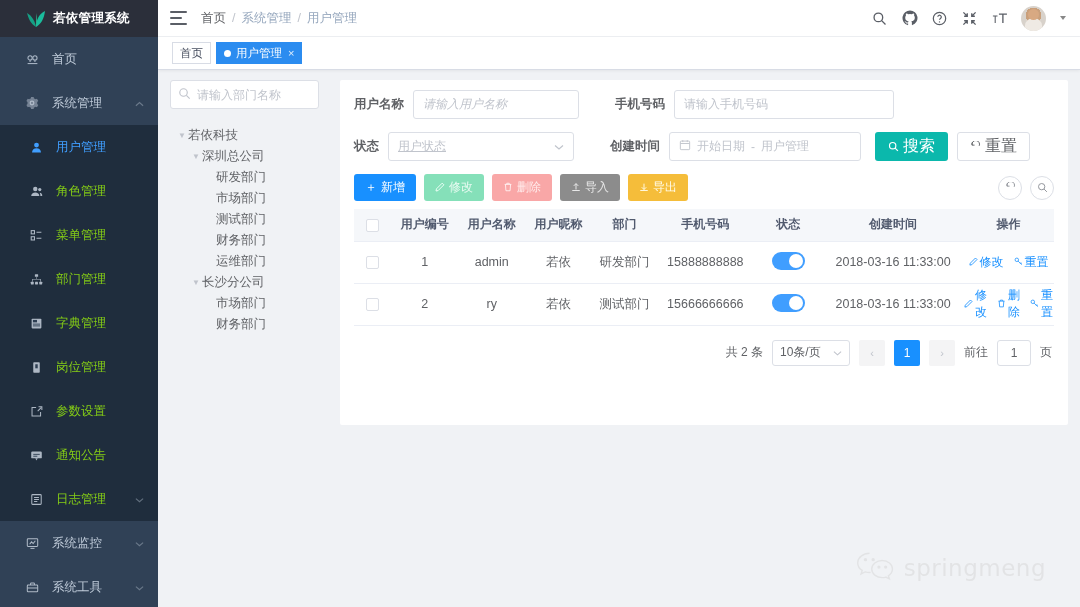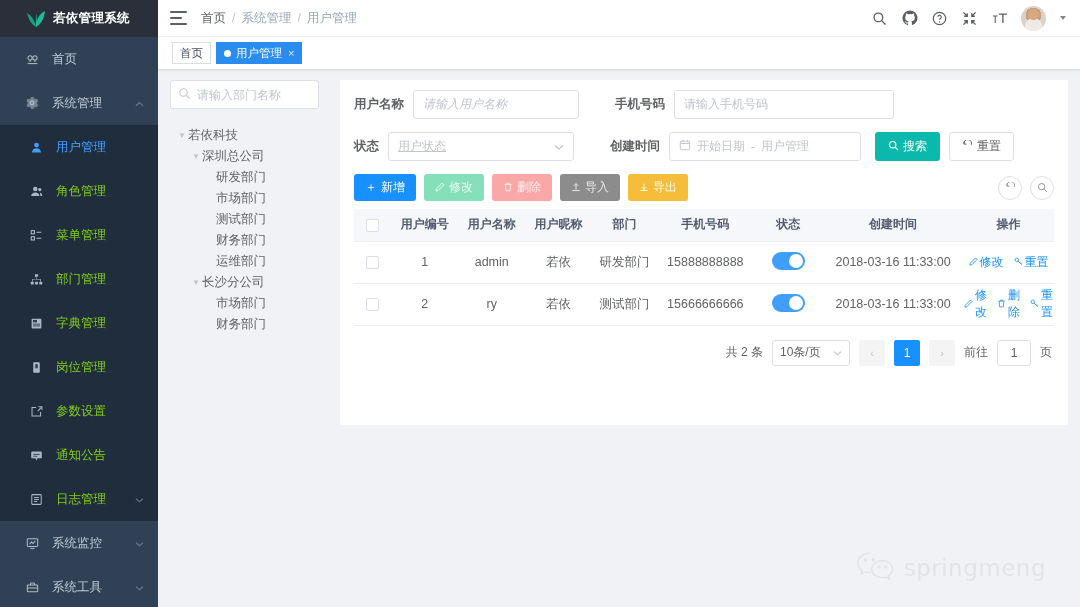--- a/index.html
+++ b/index.html
@@ -72,21 +72,21 @@
   .frow { display:flex; align-items:center; gap:0; margin-bottom:13px; }
   .fl { font-size:12.5px; color:#606266; font-weight:bold; margin-right:9px; white-space:nowrap; }
   .finput { height:29px; border:1px solid #dcdfe6; border-radius:3px; background:#fff; display:flex; align-items:center; padding:0 9px; font-size:12px; color:#c0c4cc; }
   .finput.w-user { width:166px; margin-right:36px;font-style:italic; }
   .finput.w-phone { width:220px; }
   .finput.w-state { width:186px; margin-right:36px; justify-content:space-between;text-decoration:underline; }
   .finput.w-date { width:192px; gap:6px; margin-right:14px; }
   .finput .cal { color:#c0c4cc; }
   .finput .dsep { color:#c0c4cc; }
   .chev { color:#c0c4cc; font-size:9px; }
-  .btn { height:29px; border-radius:3px; display:inline-flex; align-items:center; justify-content:center; gap:4px; font-size:12px; cursor:pointer; padding:0 12px; border:1px solid transparent; }
+  .btn { height:29px; border-radius:3px; display:inline-flex; align-items:center; justify-content:center; gap:4px; font-size:16px; cursor:pointer; padding:0 12px; border:1px solid transparent; }
   .btn-primary { background:#0bb8ac; color:#fff; }
   .btn-plain { background:#fff; color:#606266; border:1px solid #dcdfe6; margin-left:9px; }
 
   .toolbar { display:flex; align-items:center; gap:8px; margin:3px 0 8px 0; }
   .tbtn { height:27px; border-radius:3px; display:inline-flex; align-items:center; justify-content:center; gap:4px; font-size:12px; padding:0 11px; color:#fff; cursor:pointer; }
   .tbtn.add { background:#1890ff; }
   .tbtn.edit { background:#85e0b9; color:#e9fbf2; }
   .tbtn.del { background:#f9a7a7; color:#ffecec; }
   .tbtn.imp { background:#8c8c8c; color:#e8e8e8; }
   .tbtn.exp { background:#f5bd3a; color:#fffbe9; }

